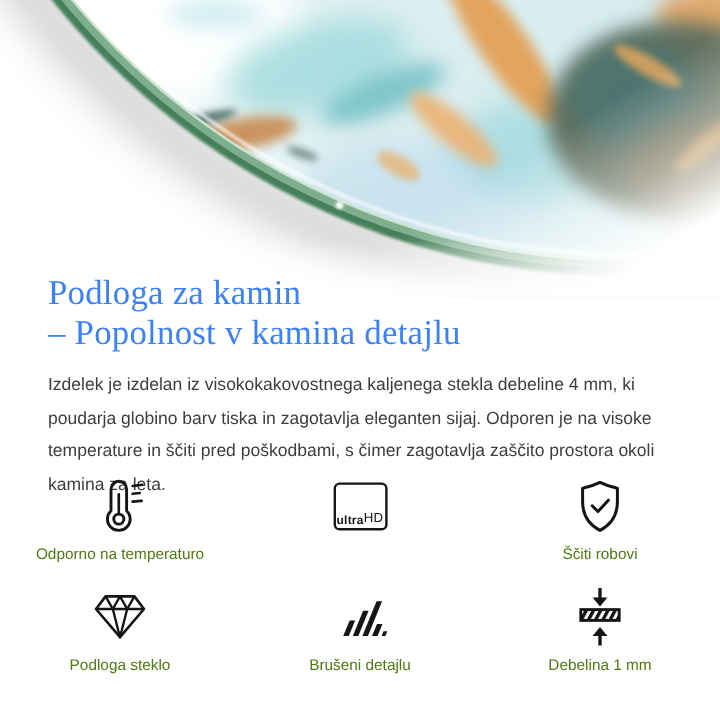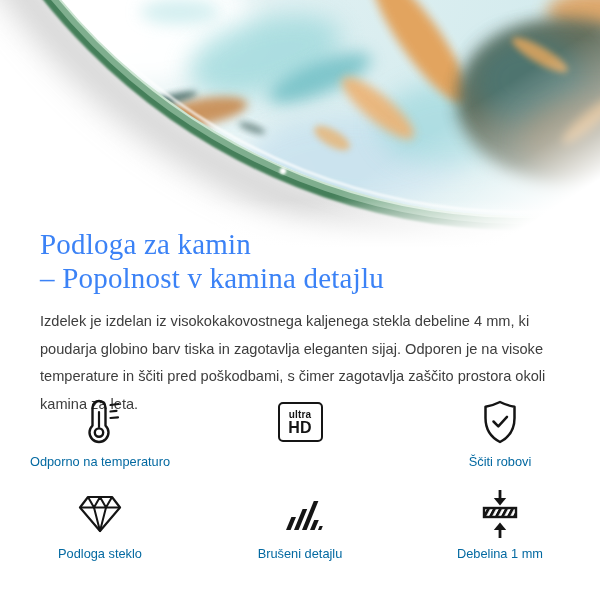--- a/index.html
+++ b/index.html
@@ -23,29 +23,29 @@
     position:absolute;left:0;top:396px;width:600px;
     display:grid;grid-template-columns:repeat(3,1fr);row-gap:18px;
   }
   .feature{
     display:flex;flex-direction:column;align-items:center;text-align:center;
   }
   .icon-wrap{
     height:52px;display:flex;align-items:center;justify-content:center;
   }
   .feature-label{
-    margin-top:6px;font-size:12.8px;color:#0369a1;line-height:16px;
+    margin-top:6px;font-size:12.8px;color:#4d7c0f;line-height:16px;
   }
   .uhd-box{
     width:41px;height:36px;border:2.6px solid #151515;border-radius:5px;
-    display:flex;flex-direction:column;align-items:center;justify-content:center;
+    display:flex;flex-direction:row;align-items:flex-end;justify-content:center;
     color:#151515;
   }
   .uhd-top{font-size:10px;font-weight:700;line-height:11px;letter-spacing:0.2px;}
-  .uhd-bottom{font-size:16px;font-weight:700;line-height:15px;letter-spacing:0.3px;}
+  .uhd-bottom{font-size:11px;font-weight:400;line-height:15px;letter-spacing:0.3px;}
   svg{display:block;}
 </style>
 </head>
 <body>
 
 <div class="page">
 
   <div class="hero">
     <svg width="600" height="248" viewBox="0 0 600 248" aria-hidden="true">
       <defs>

